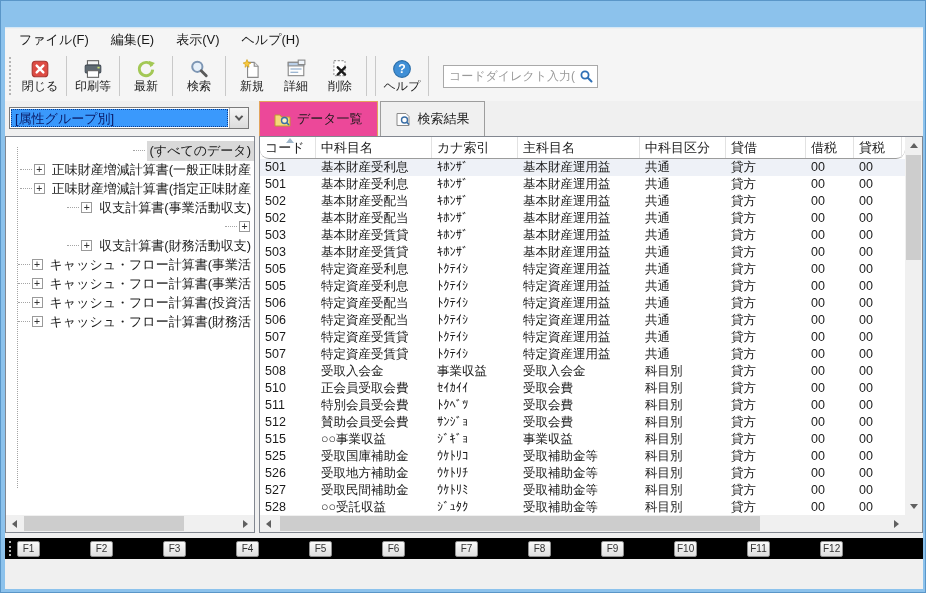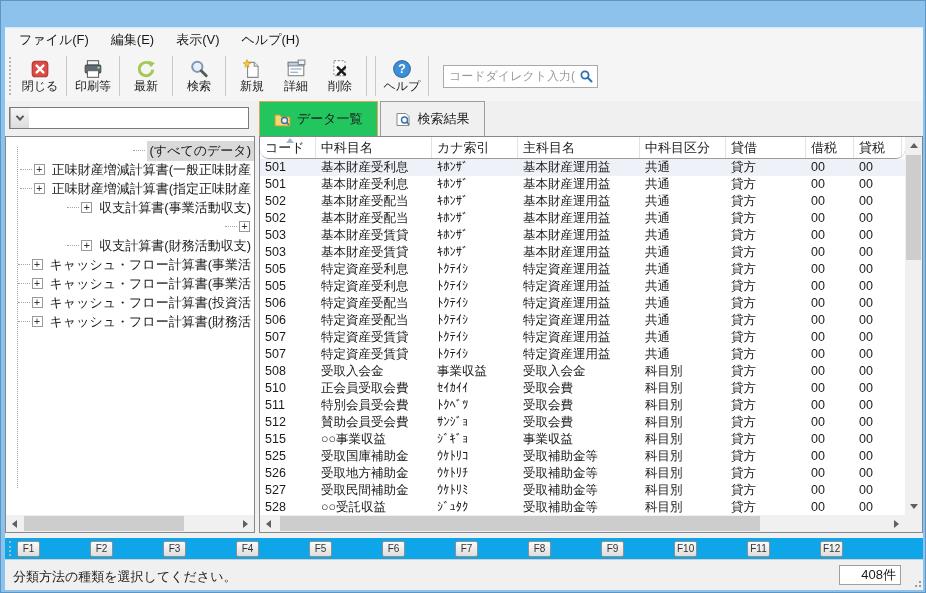--- a/index.html
+++ b/index.html
@@ -31,21 +31,21 @@
   .tbtn svg{display:block;}
   .tbtn .tlabel{font-size:12px;color:#1a1a1a;line-height:13px;white-space:nowrap;}
   .tsep{width:1px;height:40px;background:#c9c9c9;margin:0 4px;}
   .code-input-wrap{position:relative;margin-left:10px;}
   .code-input{width:155px;height:23px;border:1px solid #a9a9a9;background:#fff;font-size:12px;padding:0 22px 0 5px;color:#333;font-family:"Liberation Sans","DejaVu Sans",sans-serif;}
   .code-input::placeholder{color:#9a9a9a;}
   .input-mag{position:absolute;right:4px;top:4px;}
   
   .tabbar{position:absolute;left:254px;top:73px;height:36px;display:flex;align-items:stretch;gap:2px;}
   .tab{display:flex;align-items:center;gap:6px;padding:0 14px;font-size:13px;color:#1a1a1a;border:1px solid #9d9d9d;background:#f0f0f0;}
-  .tab.active{background:#22c55e;border:1px solid #e2a45c;}
+  .tab.active{background:#ec4899;border:1px solid #e2a45c;}
   
   .combo{position:absolute;left:4px;top:79px;width:240px;height:22px;background:#fff;border:1px solid #7a7a7a;display:flex;}
   .combo-value{flex:1;margin:1px;background:#3a99fc;border:1px dotted #0b3f91;color:#0a1a66;font-size:13px;line-height:18px;padding-left:3px;white-space:nowrap;overflow:hidden;}
   .combo-btn{width:19px;background:linear-gradient(#f6f6f6,#dcdcdc);border-left:1px solid #adadad;display:flex;align-items:center;justify-content:center;}
   .chev-down{width:6px;height:6px;border-right:2px solid #555;border-bottom:2px solid #555;transform:rotate(45deg) translate(-1px,-1px);}
   
   .tree-panel{position:absolute;left:0;top:108px;width:250px;height:397px;background:#fff;border:1px solid #828790;overflow:hidden;}
   .tree-list{position:absolute;left:0;top:2px;right:0;bottom:17px;overflow:hidden;padding:2px 0 0 6px;}
   .tree-row{display:flex;align-items:center;height:19px;white-space:nowrap;position:relative;justify-content:flex-end;}
   .tree-connector{width:12px;height:1px;border-top:1px dotted #a5a5a5;margin-right:2px;flex:0 0 auto;}
@@ -70,21 +70,21 @@
   .table-hscroll{right:17px;}
   .tree-hscroll{right:0;}
   .sb-btn{position:absolute;width:17px;height:17px;display:flex;align-items:center;justify-content:center;}
   .tri-up{width:0;height:0;border-left:4px solid transparent;border-right:4px solid transparent;border-bottom:5px solid #606060;}
   .tri-down{width:0;height:0;border-left:4px solid transparent;border-right:4px solid transparent;border-top:5px solid #606060;}
   .tri-left{width:0;height:0;border-top:4px solid transparent;border-bottom:4px solid transparent;border-right:5px solid #606060;}
   .tri-right{width:0;height:0;border-top:4px solid transparent;border-bottom:4px solid transparent;border-left:5px solid #606060;}
   .sb-thumb{position:absolute;background:#cdcdcd;}
   .corner{position:absolute;right:0;bottom:0;width:17px;height:17px;background:#f0f0f0;}
   
-  .fbar{position:absolute;left:0;top:510px;width:100%;height:21px;background:#0ea5e9;display:flex;align-items:center;}
+  .fbar{position:absolute;left:0;top:510px;width:100%;height:21px;background:#000000;display:flex;align-items:center;}
   .fbar .grip{height:15px;margin-right:2px;}
   .fkey-cell{width:73px;display:flex;}
   .fkey{min-width:23px;height:16px;background:linear-gradient(#fafafa,#dedede);border:1px solid #8f8f8f;border-radius:2px;font-size:10px;color:#333;text-align:center;line-height:14px;padding:0 2px;}
   
   .statusbar{position:absolute;left:0;top:531px;width:100%;height:31px;background:#f0f0f0;border-top:1px solid #cfcfcf;}
   .status-msg{position:absolute;left:8px;top:8px;font-size:13px;color:#1a1a1a;}
   .count-box{position:absolute;right:22px;top:5px;width:62px;height:20px;background:#fff;border:1px solid #9f9f9f;font-size:13px;color:#1a1a1a;text-align:right;line-height:18px;padding-right:4px;}
   .resize-grip{position:absolute;right:2px;bottom:3px;width:10px;height:10px;}
   .resize-grip i{position:absolute;width:2px;height:2px;background:#9a9a9a;}
   .resize-grip i:nth-child(1){right:0;bottom:0;}
@@ -209,20 +209,21 @@
         <svg width="17" height="15" viewBox="0 0 17 15">
             <path d="M2 1.5 h9 l3 3 V13.5 H2 z" fill="#fdfdfd" stroke="#8a8a8a"></path>
             <circle cx="9.5" cy="8" r="3" fill="rgba(255,255,255,.6)" stroke="#3a6ea5" stroke-width="1.4"></circle>
             <line x1="11.7" y1="10.2" x2="14" y2="12.5" stroke="#3a6ea5" stroke-width="1.6"></line>
           </svg>
         <span>検索結果</span>
       </div>
     </div>
 
     <div class="combo">
+      <span class="combo-value">[属性グループ別]</span>
       <span class="combo-btn">
           <span class="chev-down"></span>
         </span>
     </div>
 
     <div class="tree-panel">
       <div class="tree-list" id="tree">
         <span class="tree-vline"></span>
       <div class="tree-row selected">
             <span class="tree-connector"></span>
@@ -563,24 +564,15 @@
           </div>
           <div class="fkey-cell">
             <span class="fkey">F11</span>
           </div>
           <div class="fkey-cell">
             <span class="fkey">F12</span>
           </div>
         </span>
     </div>
 
-    <div class="statusbar">
-      <span class="status-msg">分類方法の種類を選択してください。</span>
-      <span class="count-box">408件</span>
-      <span class="resize-grip">
-          <i></i>
-          <i></i>
-          <i></i>
-        </span>
-    </div>
 
   </div>
 </div>
 
 </body></html>

